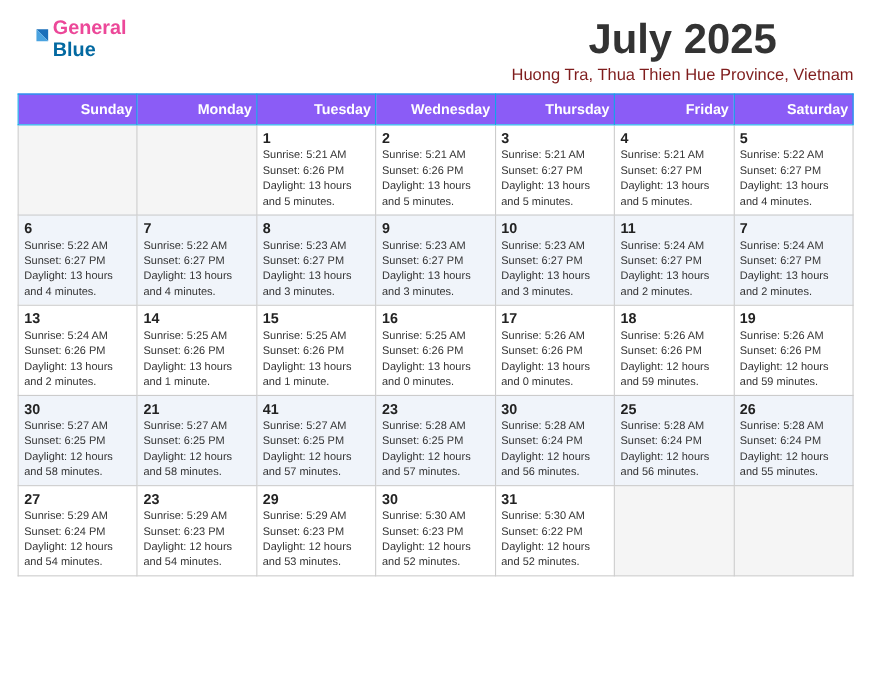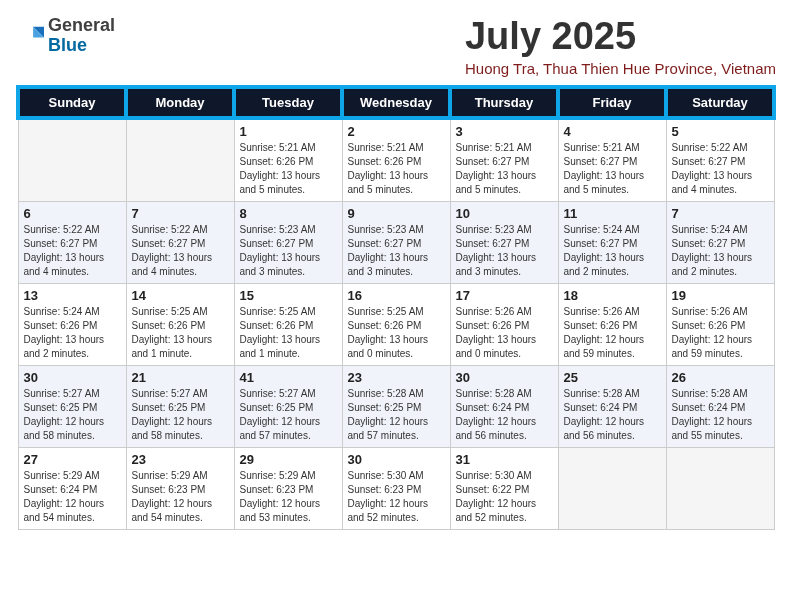--- a/index.html
+++ b/index.html
@@ -21,53 +21,53 @@
       align-items: center;
       gap: 4px;
     }
     .logo-text {
       font-size: 18px;
       font-weight: bold;
       color: #333;
       line-height: 1.1;
     }
     .logo-text span {
-      color: #404040;
+      color: #ec4899;
     }
     .logo-icon {
       width: 28px;
       height: 28px;
     }
     .title-section {
-      text-align: left;
+      text-align: center;
     }
     .month-title {
       font-size: 38px;
       font-weight: bold;
       color: #333;
       line-height: 1.1;
     }
     .location-title {
       font-size: 15px;
       color: #7f1d1d;
       margin-top: 2px;
     }
     .calendar {
       width: 100%;
       border-collapse: collapse;
       margin-top: 8px;
     }
     .calendar th {
-      background-color: #0f172a;
+      background-color: #8b5cf6;
       color: #fff;
       font-size: 13px;
       font-weight: bold;
       padding: 6px 4px;
-      text-align: center;
-      border: 4px solid #0ea5e9;
+      text-align: right;
+      border: 1px solid #0ea5e9;
     }
     .calendar td {
       vertical-align: top;
       border: 1px solid #ccc;
       padding: 4px 5px;
       width: 108px;
       min-height: 80px;
       font-size: 10.5px;
       color: #333;
       background: #fff;

